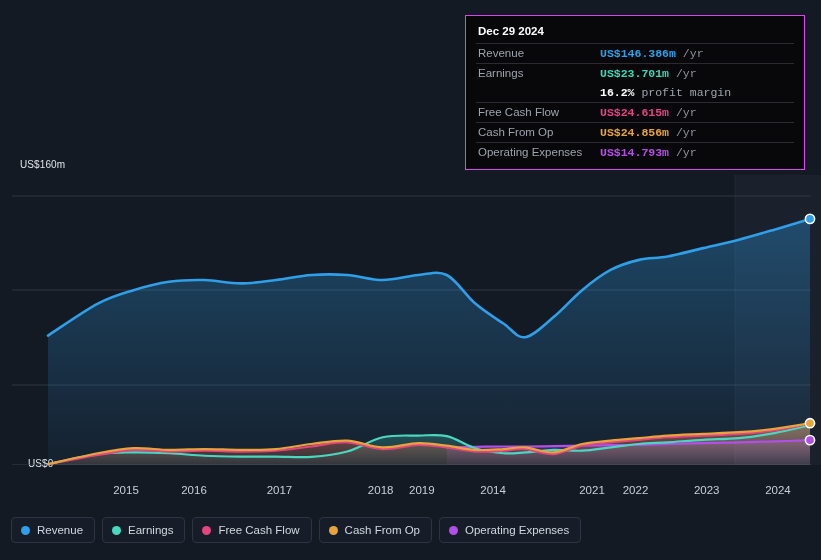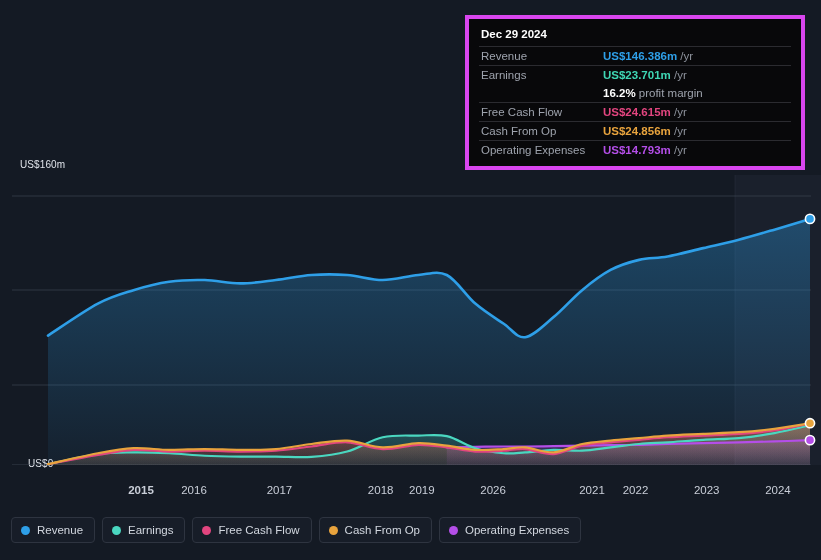--- a/index.html
+++ b/index.html
@@ -52,21 +52,21 @@
     white-space: nowrap;
   }
 
   
   #tooltip {
     position: absolute;
     left: 465px;
     top: 15px;
     width: 340px;
     background: #08080a;
-    border: 4px solid #d946ef;
+    border: 1px solid #d946ef;
     box-sizing: border-box;
     padding: 8px 10px 7px 10px;
   }
   #tooltip .tt-date {
     color: #ffffff;
     font-size: 11.5px;
     font-weight: bold;
     padding: 1px 0 6px 2px;
   }
   #tooltip table {
@@ -78,21 +78,21 @@
     padding: 3px 0 3px 2px;
     border-top: 1px solid #2b2b30;
     vertical-align: baseline;
     white-space: nowrap;
   }
   #tooltip tr.no-rule td { border-top: none; }
   #tooltip td.tt-label {
     color: #9ea3ad;
     width: 120px;
   }
-  #tooltip td.tt-value { color: #cfd3da; }
+  #tooltip td.tt-value { color: #cfd3da; font-family: Liberation Mono, monospace; }
   #tooltip .val { font-weight: bold; }
   #tooltip .unit { color: #8e939d; font-weight: normal; }
   #tooltip .margin-pct { color: #ffffff; font-weight: bold; text-align: center; }
   #tooltip .margin-text { color: #9ea3ad; }
 
   
   #legend {
     position: absolute;
     left: 11px;
     top: 517px;
@@ -168,26 +168,26 @@
         <path d="M 48.00 289.16 C 56.31 287.48, 83.61 281.03, 97.85 279.07 C 112.09 277.11, 121.59 277.53, 133.46 277.39 C 145.33 277.25, 157.20 277.67, 169.07 278.23 C 180.93 278.79, 192.80 280.19, 204.67 280.75 C 216.54 281.31, 228.41 281.45, 240.28 281.59 C 252.15 281.73, 264.02 281.54, 275.89 281.59 C 287.76 281.65, 299.63 282.77, 311.50 281.93 C 323.36 281.09, 335.23 279.83, 347.10 276.55 C 358.97 273.27, 370.84 264.92, 382.71 262.26 C 394.58 259.60, 407.64 260.77, 418.32 260.58 C 429.00 260.38, 437.31 258.98, 446.80 261.08 C 456.30 263.18, 465.79 270.33, 475.29 273.19 C 484.79 276.05, 495.47 277.53, 503.78 278.23 C 512.08 278.93, 516.83 277.95, 525.14 277.39 C 533.45 276.83, 544.13 275.15, 553.63 274.87 C 563.12 274.59, 572.62 276.13, 582.11 275.71 C 591.61 275.29, 601.10 273.47, 610.60 272.35 C 620.09 271.23, 629.59 269.82, 639.08 268.98 C 648.58 268.14, 656.89 268.00, 667.57 267.30 C 678.25 266.60, 691.31 265.48, 703.18 264.78 C 715.05 264.08, 726.92 264.22, 738.79 263.10 C 750.65 261.98, 762.52 260.21, 774.39 258.06 C 786.26 255.90, 804.07 251.47, 810.00 250.15" fill="none" stroke="#4ad7c0" stroke-width="2.2" stroke-linecap="round" stroke-linejoin="round"></path>
         <path d="M 48.00 289.16 C 56.31 287.62, 83.61 282.29, 97.85 279.91 C 112.09 277.53, 121.59 275.43, 133.46 274.87 C 145.33 274.31, 157.20 276.41, 169.07 276.55 C 180.93 276.69, 192.80 275.71, 204.67 275.71 C 216.54 275.71, 228.41 276.55, 240.28 276.55 C 252.15 276.55, 264.02 276.55, 275.89 275.71 C 287.76 274.87, 299.63 272.91, 311.50 271.51 C 323.36 270.11, 335.23 266.88, 347.10 267.30 C 358.97 267.72, 370.84 273.61, 382.71 274.03 C 394.58 274.45, 407.64 270.11, 418.32 269.82 C 429.00 269.54, 437.31 271.23, 446.80 272.35 C 456.30 273.47, 465.79 275.99, 475.29 276.55 C 484.79 277.11, 495.47 276.13, 503.78 275.71 C 512.08 275.29, 516.83 273.47, 525.14 274.03 C 533.45 274.59, 544.13 279.63, 553.63 279.07 C 563.12 278.51, 572.62 272.63, 582.11 270.67 C 591.61 268.70, 601.10 268.28, 610.60 267.30 C 620.09 266.32, 629.59 265.62, 639.08 264.78 C 648.58 263.94, 656.89 262.96, 667.57 262.26 C 678.25 261.56, 691.31 261.14, 703.18 260.58 C 715.05 260.02, 726.92 259.74, 738.79 258.90 C 750.65 258.06, 762.52 257.25, 774.39 255.53 C 786.26 253.82, 804.07 249.77, 810.00 248.62" fill="none" stroke="#e2457f" stroke-width="2.2" stroke-linecap="round" stroke-linejoin="round"></path>
         <path d="M 48.00 289.16 C 56.31 287.34, 83.61 280.89, 97.85 278.23 C 112.09 275.57, 121.59 273.75, 133.46 273.19 C 145.33 272.63, 157.20 274.73, 169.07 274.87 C 180.93 275.01, 192.80 274.03, 204.67 274.03 C 216.54 274.03, 228.41 274.87, 240.28 274.87 C 252.15 274.87, 264.02 275.01, 275.89 274.03 C 287.76 273.05, 299.63 270.39, 311.50 268.98 C 323.36 267.58, 335.23 265.06, 347.10 265.62 C 358.97 266.18, 370.84 271.93, 382.71 272.35 C 394.58 272.77, 407.64 268.42, 418.32 268.14 C 429.00 267.86, 437.31 269.54, 446.80 270.67 C 456.30 271.79, 465.79 274.31, 475.29 274.87 C 484.79 275.43, 495.47 274.45, 503.78 274.03 C 512.08 273.61, 516.83 271.79, 525.14 272.35 C 533.45 272.91, 544.13 277.95, 553.63 277.39 C 563.12 276.83, 572.62 270.95, 582.11 268.98 C 591.61 267.02, 601.10 266.60, 610.60 265.62 C 620.09 264.64, 629.59 263.94, 639.08 263.10 C 648.58 262.26, 656.89 261.28, 667.57 260.58 C 678.25 259.88, 691.31 259.46, 703.18 258.90 C 715.05 258.34, 726.92 258.06, 738.79 257.22 C 750.65 256.38, 762.52 255.35, 774.39 253.85 C 786.26 252.35, 804.07 249.15, 810.00 248.21" fill="none" stroke="#e8a33d" stroke-width="2.2" stroke-linecap="round" stroke-linejoin="round"></path>
         <circle cx="810" cy="43.888537499999984" r="4.6" fill="#2e9fe8" stroke="#ffffff" stroke-width="1.6"></circle>
         <circle cx="810" cy="248.21085" r="4.6" fill="#e8a33d" stroke="#ffffff" stroke-width="1.6"></circle>
         <circle cx="810" cy="265.12926875" r="4.6" fill="#b44ee8" stroke="#ffffff" stroke-width="1.6"></circle>
       </svg>
   </div>
 
   <div id="x-axis">
-      <div class="xtick" style="left: 141px; font-weight: bold;">2015</div>
+      <div class="xtick" style="left: 126px;">2015</div>
       <div class="xtick" style="left: 194px;">2016</div>
       <div class="xtick" style="left: 279.449px;">2017</div>
       <div class="xtick" style="left: 350.664px; margin-left: 30px;">2018</div>
       <div class="xtick" style="left: 421.879px;">2019</div>
-      <div class="xtick" style="left: 493.093px;">2026</div>
+      <div class="xtick" style="left: 493.093px;">2014</div>
       <div class="xtick" style="left: 592px;">2021</div>
       <div class="xtick" style="left: 635.523px;">2022</div>
       <div class="xtick" style="left: 706.738px;">2023</div>
       <div class="xtick" style="left: 777.953px;">2024</div>
     </div>
 
   <div id="tooltip">
     <div class="tt-date">Dec 29 2024</div>
     <table>
       <tbody id="tooltip-body">

